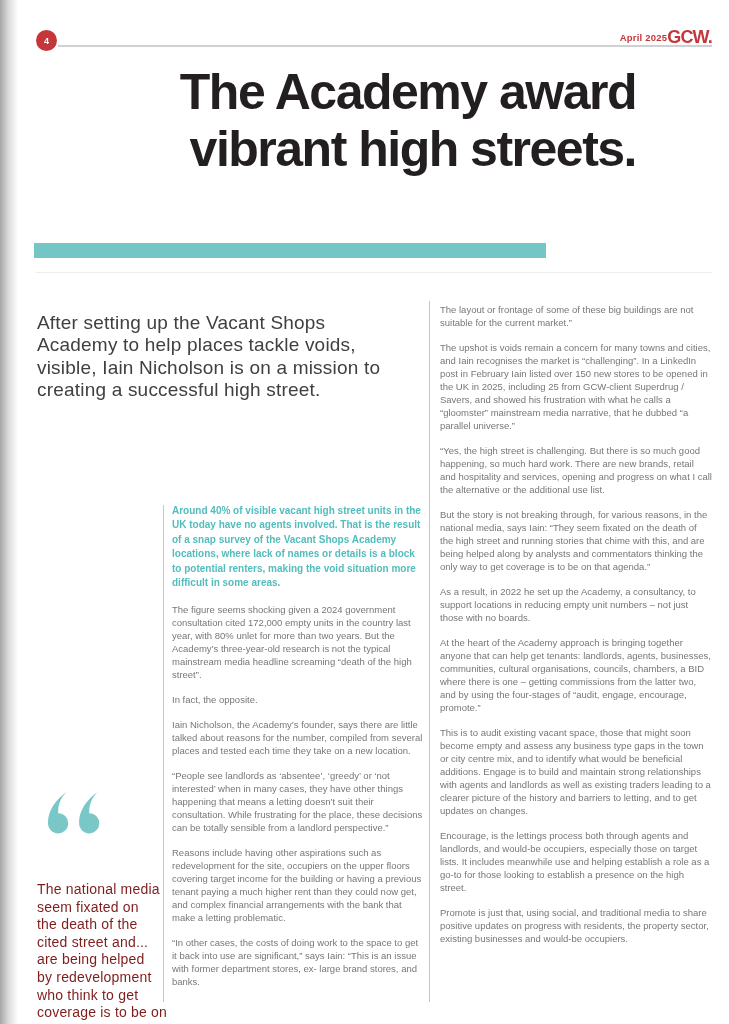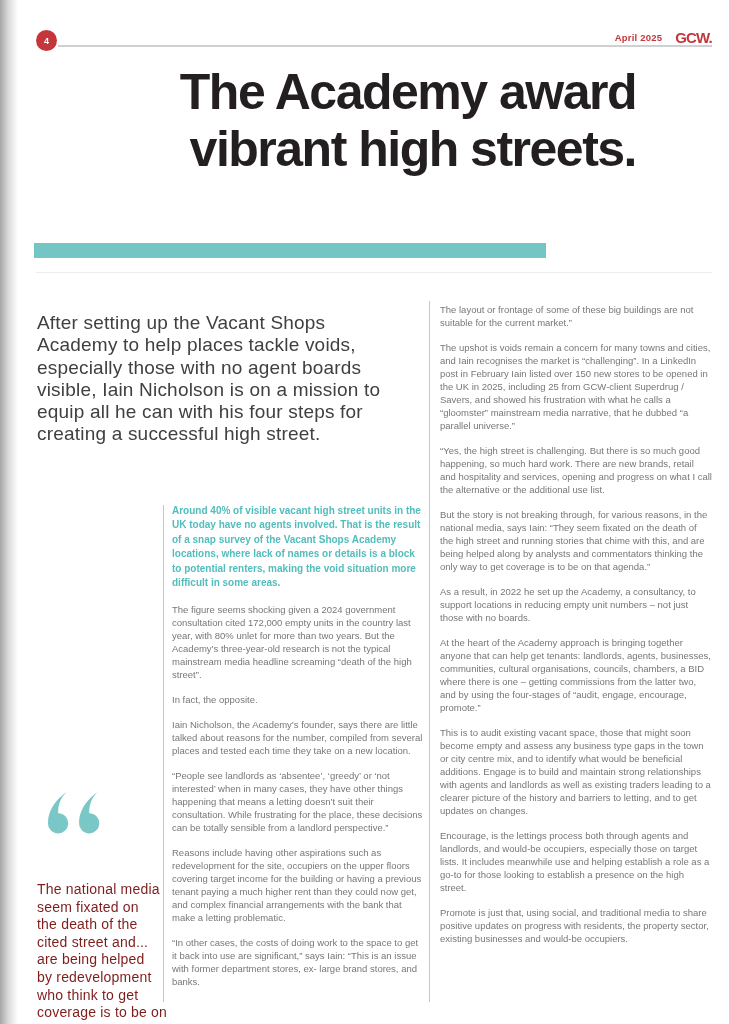--- a/index.html
+++ b/index.html
@@ -14,24 +14,24 @@
   }
   
   .page-num{
     position:absolute;left:36px;top:30px;width:21px;height:21px;border-radius:50%;
     background:#c5363b;color:#ffffff;font-size:9px;font-weight:bold;
     display:flex;align-items:center;justify-content:center;z-index:2;
   }
   .header-line{position:absolute;left:58px;top:45px;width:654px;height:2px;background:#cfd0d2;}
   .header-right{
     position:absolute;top:30px;right:17px;height:14px;
-    display:flex;align-items:center;gap:13px;color:#c5363b;
+    display:flex;align-items:center;color:#c5363b;
   }
   .header-date{font-size:9.5px;font-weight:bold;letter-spacing:0.2px;}
-  .logo{font-size:15px;font-weight:800;letter-spacing:-0.8px;}
+  .logo{font-size:18px;font-weight:800;letter-spacing:-0.8px;}
   
   .headline{
     position:absolute;left:36px;top:64px;width:600px;
     font-size:50px;line-height:57px;font-weight:800;color:#231f20;letter-spacing:-1.5px;text-align:right;
   }
   .teal-bar{position:absolute;left:34px;top:243px;width:512px;height:15px;background:#74c6c5;}
   .faint-rule{position:absolute;left:36px;top:272px;width:676px;height:1px;background:#ededed;}
   
   .intro{
     position:absolute;left:37px;top:312px;width:396px;
@@ -73,23 +73,21 @@
   <div class="headline">
     <div>The Academy award</div>
     <div>vibrant high streets.</div>
   </div>
   <div class="teal-bar"></div>
   <div class="faint-rule"></div>
 
   <div class="intro">
     <div>After setting up the Vacant Shops</div>
     <div>Academy to help places tackle voids,</div>
-    <div>especially those with no agent boards</div>
     <div>visible, Iain Nicholson is on a mission to</div>
-    <div>equip all he can with his four steps for</div>
     <div>creating a successful high street.</div>
   </div>
 
   <svg class="quote-icon" viewBox="0 0 58 44" xmlns="http://www.w3.org/2000/svg">
     <path d="M20,0 C8,8 1,19 1,30 A9.8,9.8 0 1 0 10.8,21.2 C10.5,13 13.5,5 20,0 Z"></path>
     <path d="M50,0 C38,8 31,19 31,30 A9.8,9.8 0 1 0 40.8,21.2 C40.5,13 43.5,5 50,0 Z"></path>
   </svg>
   <div class="quote-text">
     <div>The national media</div>
     <div>seem fixated on</div>

